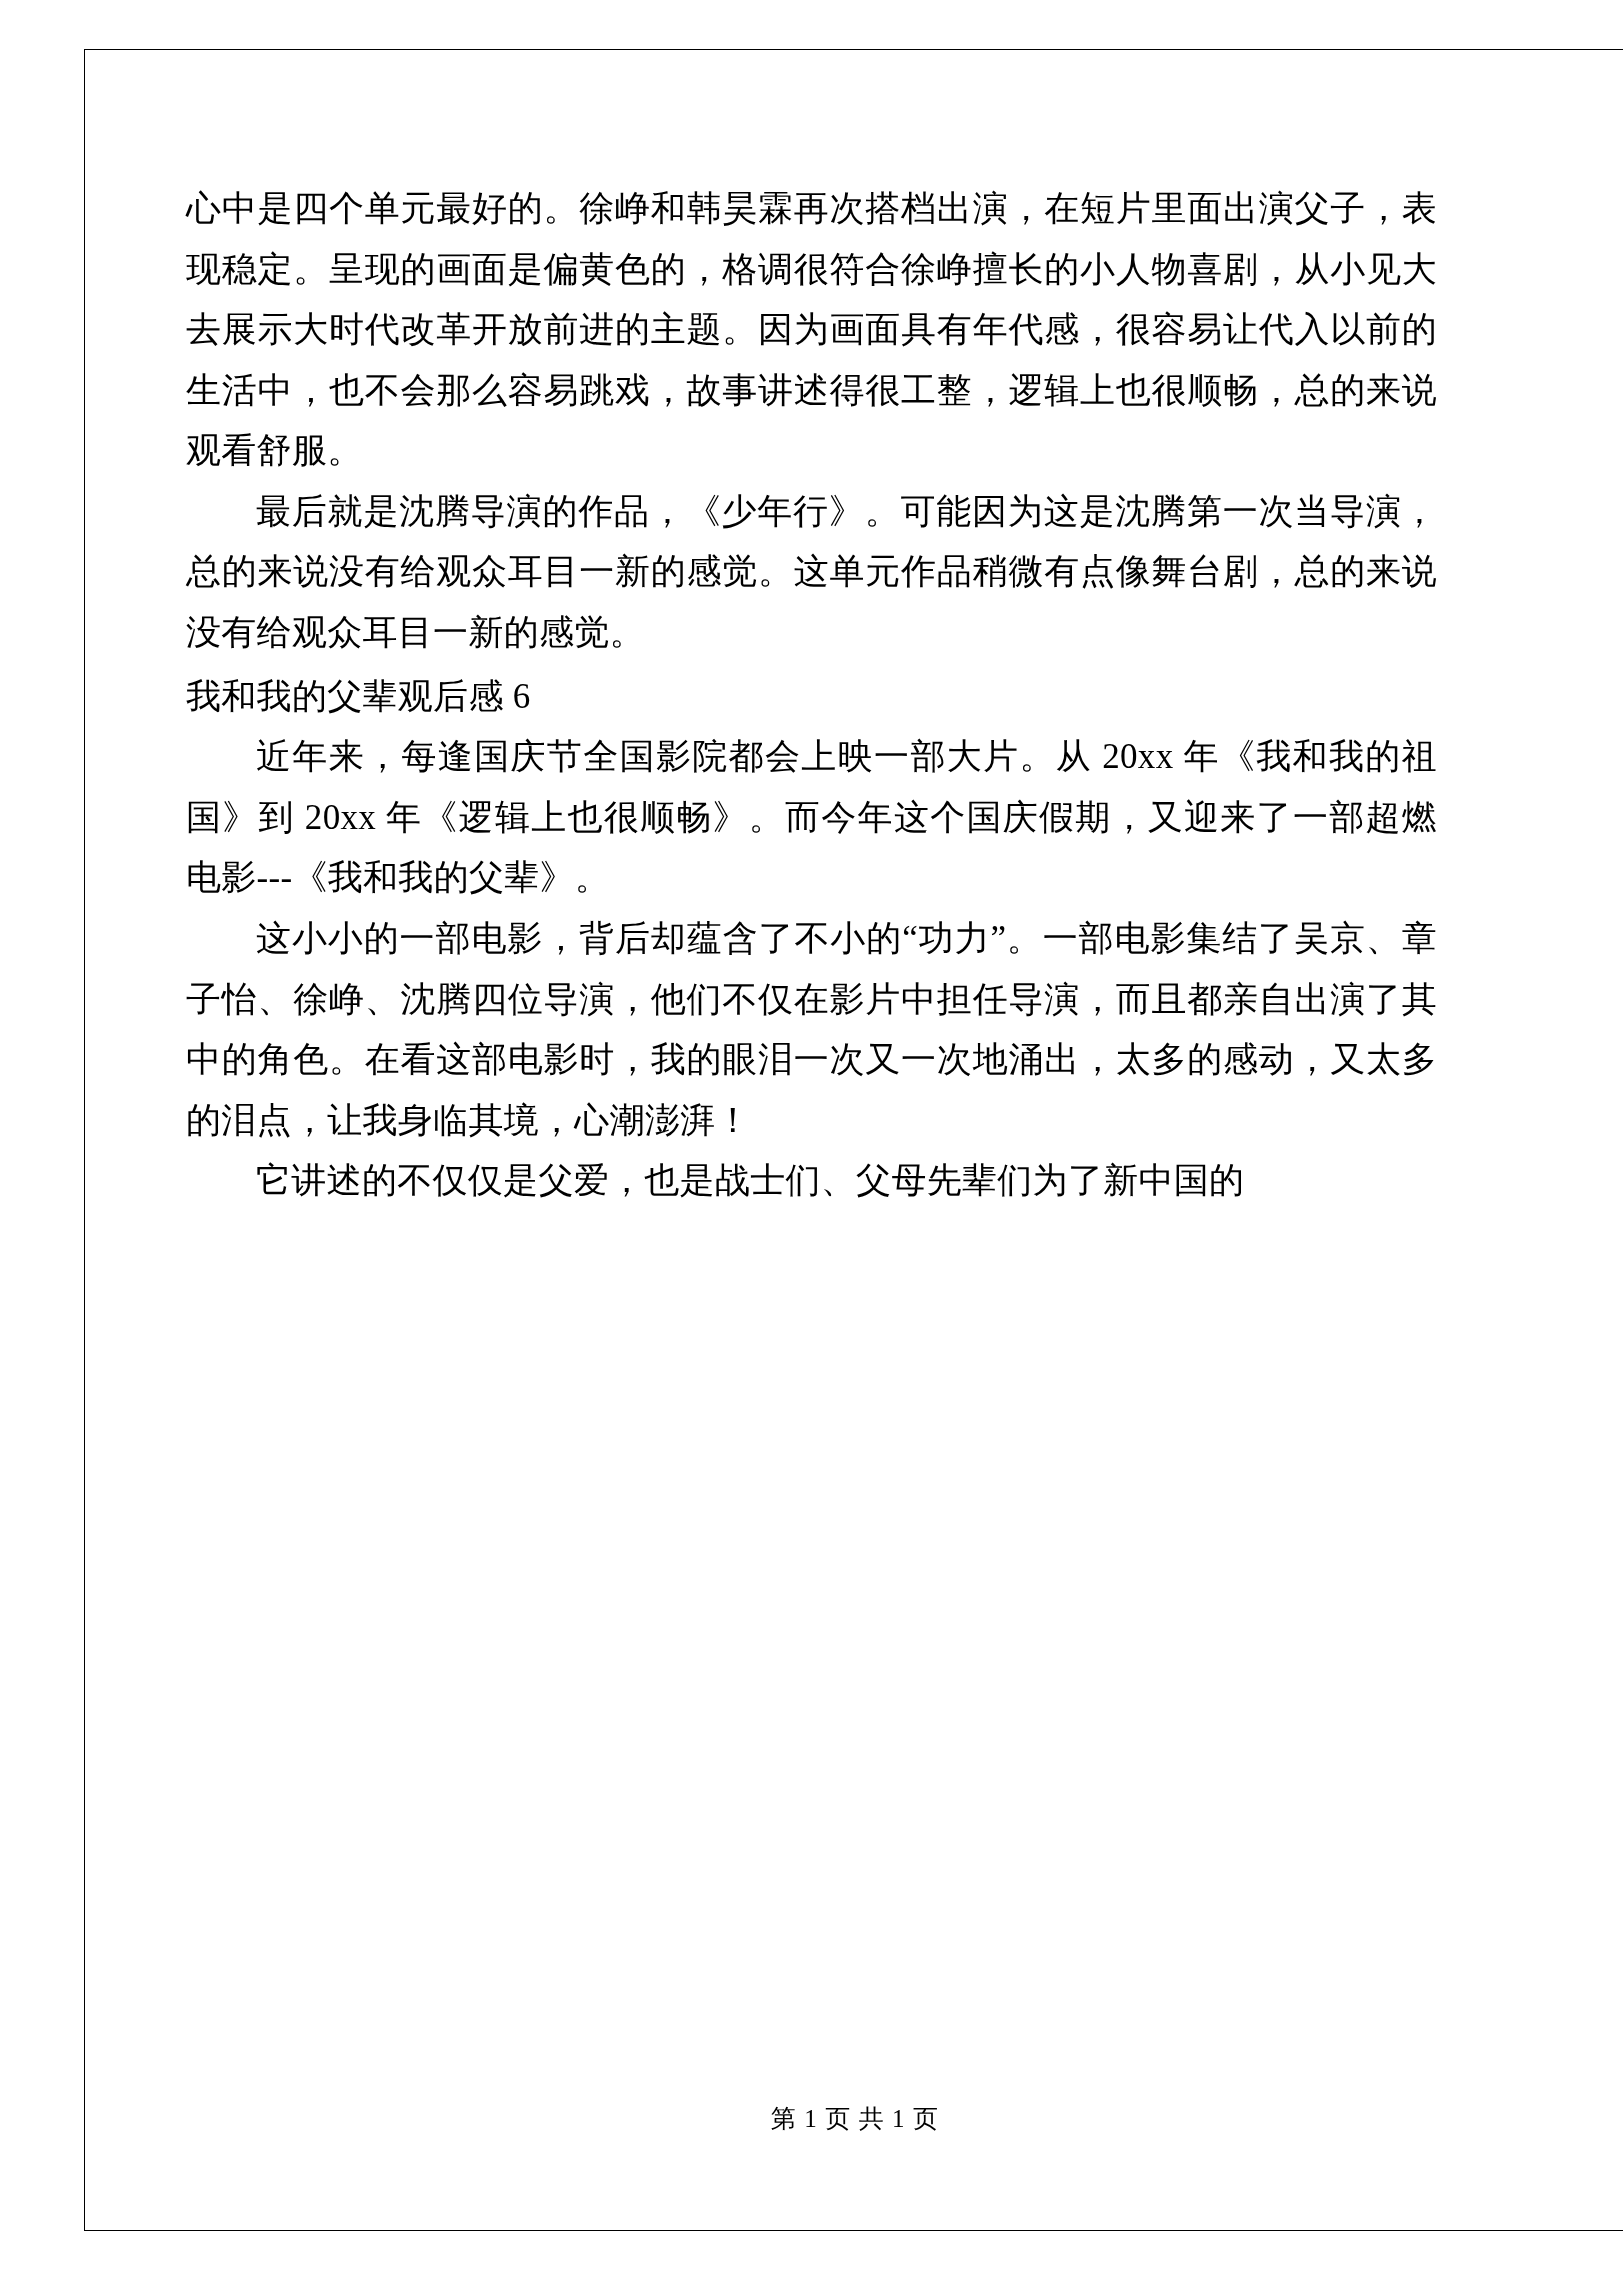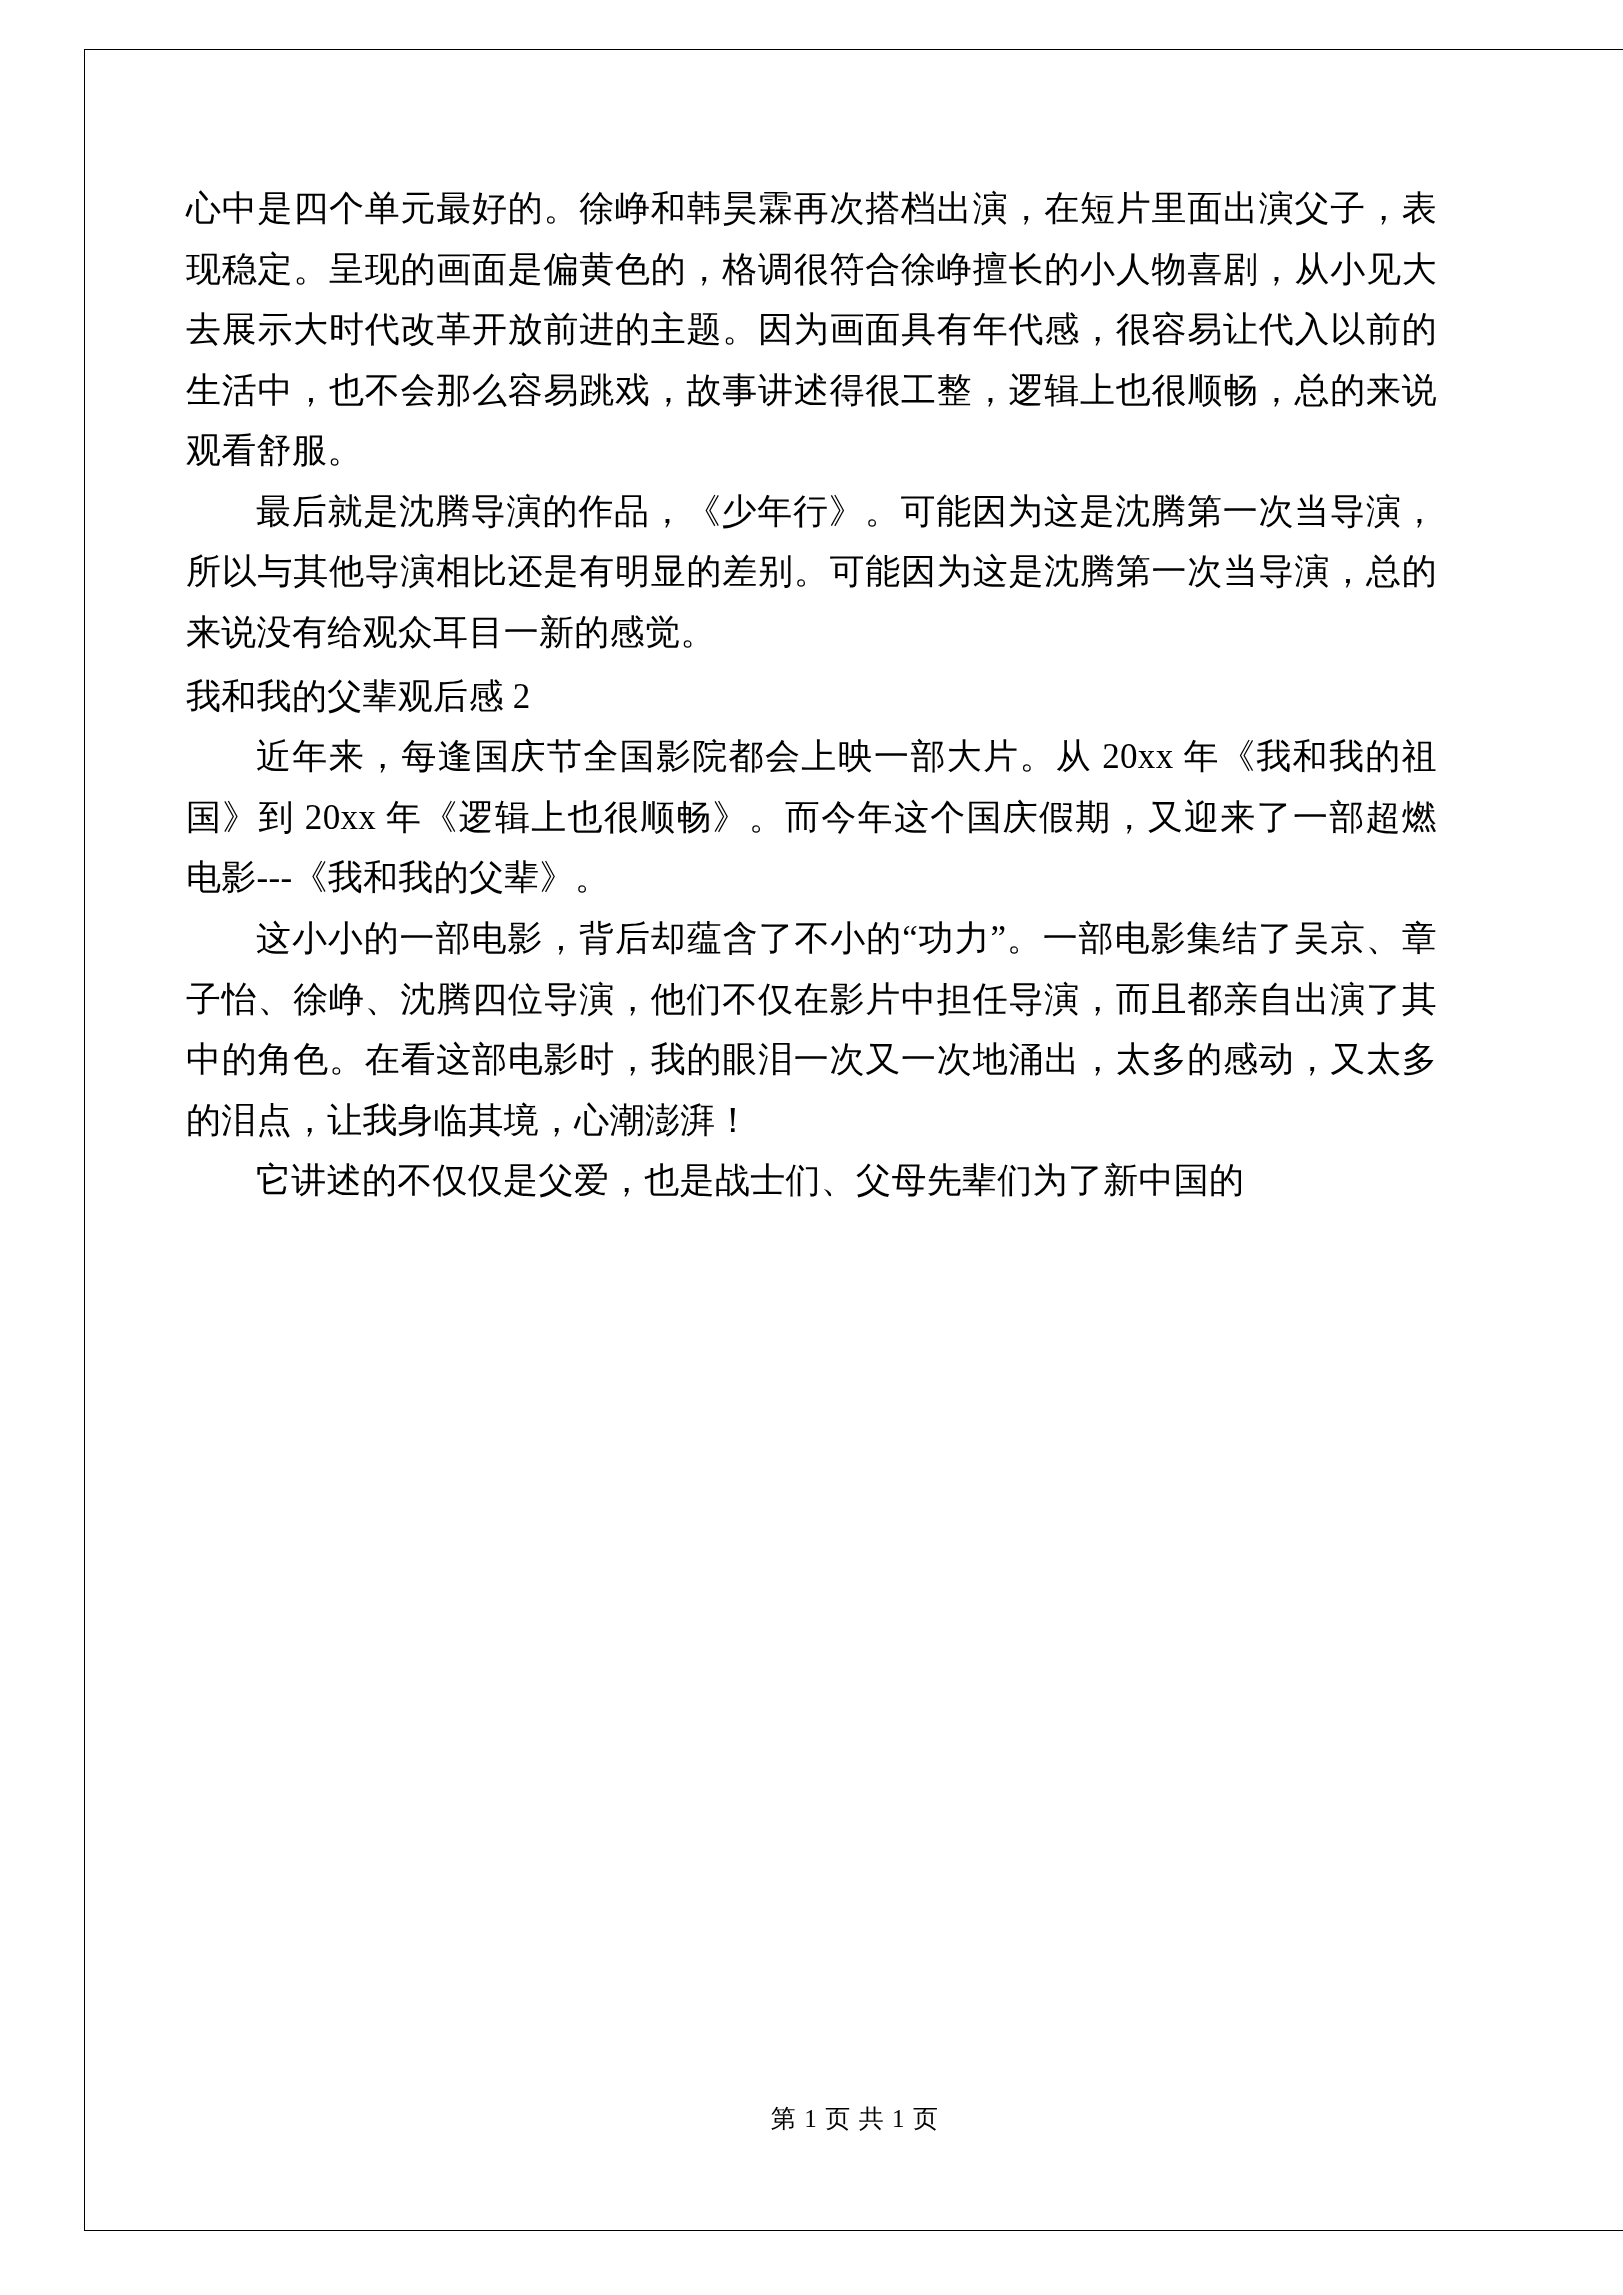--- a/index.html
+++ b/index.html
@@ -57,22 +57,22 @@
     font-family: "Liberation Serif", "DejaVu Serif", serif;
   }
 </style>
 </head>
 <body>
 
 <div class="page">
 
   <div class="content">
     <p class="body">心中是四个单元最好的。徐峥和韩昊霖再次搭档出演，在短片里面出演父子，表现稳定。呈现的画面是偏黄色的，格调很符合徐峥擅长的小人物喜剧，从小见大去展示大时代改革开放前进的主题。因为画面具有年代感，很容易让代入以前的生活中，也不会那么容易跳戏，故事讲述得很工整，逻辑上也很顺畅，总的来说观看舒服。</p>
-    <p class="indent">最后就是沈腾导演的作品，《少年行》。可能因为这是沈腾第一次当导演，所以与其他导演相比还是有明显的差别。可能因为这是沈腾第一次当导演，总的来说没有给观众耳目一新的感觉。</p>
-    <p class="heading">我和我的父辈观后感 2</p>
+    <p class="indent">最后就是沈腾导演的作品，《少年行》。可能因为这是沈腾第一次当导演，总的来说没有给观众耳目一新的感觉。这单元作品稍微有点像舞台剧，总的来说没有给观众耳目一新的感觉。</p>
+    <p class="heading">我和我的父辈观后感 6</p>
     <p class="indent">近年来，每逢国庆节全国影院都会上映一部大片。从 20xx 年《我和我的祖国》到 20xx 年《逻辑上也很顺畅》。而今年这个国庆假期，又迎来了一部超燃电影---《我和我的父辈》。</p>
     <p class="indent">这小小的一部电影，背后却蕴含了不小的“功力”。一部电影集结了吴京、章子怡、徐峥、沈腾四位导演，他们不仅在影片中担任导演，而且都亲自出演了其中的角色。在看这部电影时，我的眼泪一次又一次地涌出，太多的感动，又太多的泪点，让我身临其境，心潮澎湃！</p>
     <p class="indent">它讲述的不仅仅是父爱，也是战士们、父母先辈们为了新中国的</p>
   </div>
 
   <div class="footer">第 1 页  共 1 页</div>
 
 </div>
 
 

